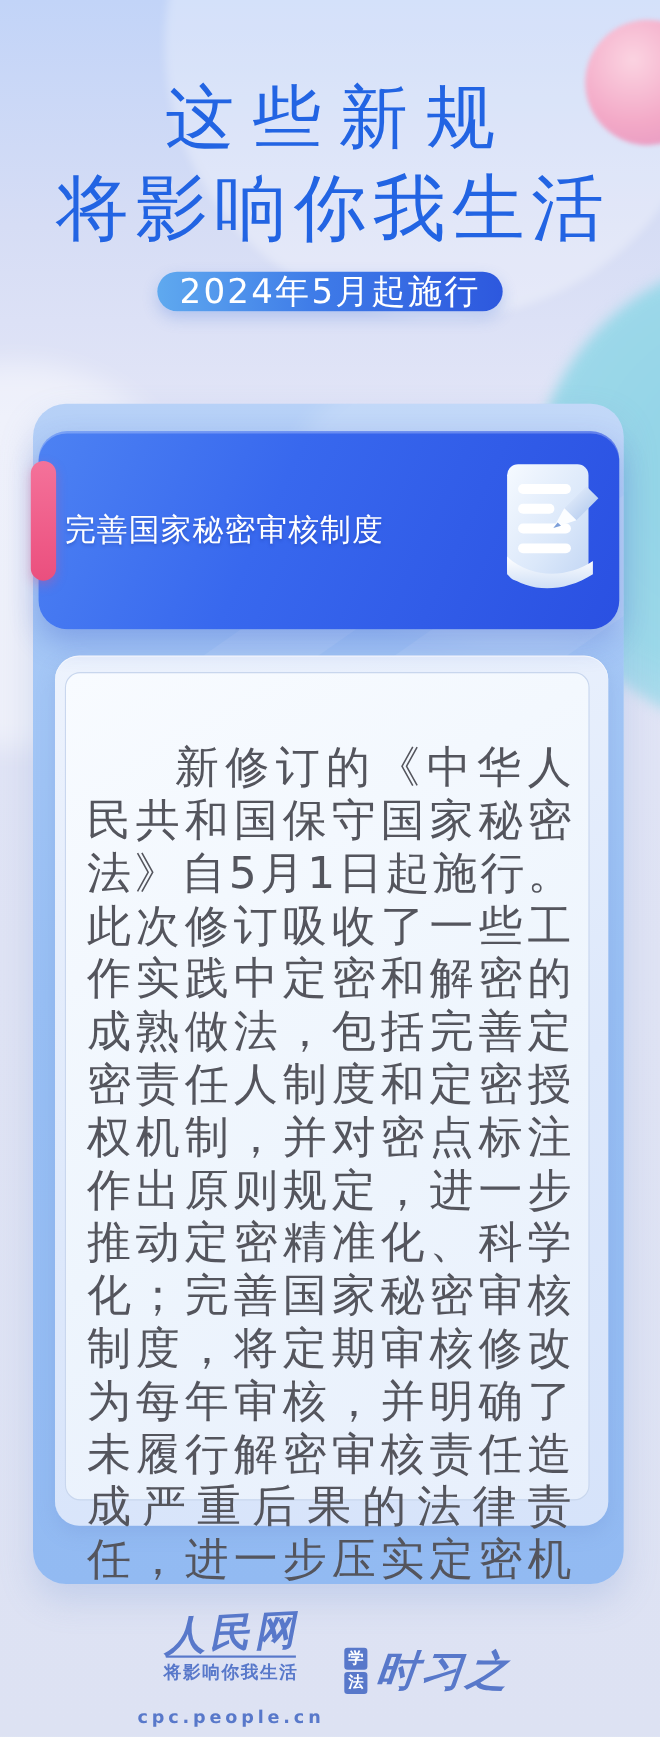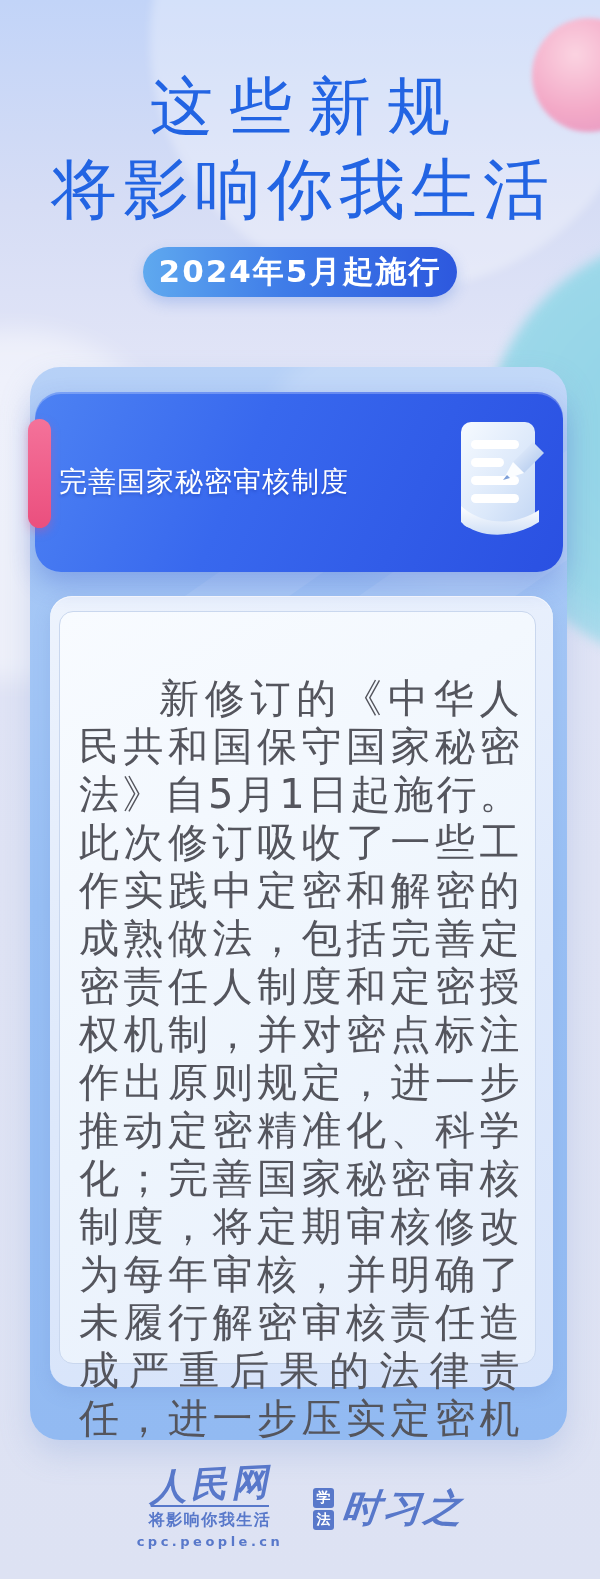--- a/index.html
+++ b/index.html
@@ -15,23 +15,23 @@
     filter:blur(2px);}
   .deco-cyan{left:483px;top:233px;width:434px;height:434px;
     background:radial-gradient(circle at 45% 45%, #8ed2e6 0%, #9cd8e9 55%, rgba(178,225,239,0.25) 100%);
     filter:blur(6px);}
   .deco-left{left:-160px;top:330px;width:350px;height:350px;background:rgba(255,255,255,0.45);filter:blur(12px);}
 
   .title{position:absolute;left:0;top:66px;width:600px;text-align:center;color:#2264e3;font-weight:400;}
   .title-l1{font-size:63px;letter-spacing:16px;margin-right:-16px;line-height:82px;}
   .title-l2{font-size:66px;letter-spacing:6px;margin-right:-6px;line-height:84px;}
 
-  .date-pill{position:absolute;left:143px;top:247px;width:314px;height:50px;border-radius:25px;
+  .date-pill{position:absolute;left:143px;top:247px;width:314px;height:36px;border-radius:25px;
     background:linear-gradient(90deg,#5fa9ef 0%,#3f7ce8 45%,#2d58de 100%);
-    color:#ffffff;font-size:31px;font-weight:700;letter-spacing:2px;
+    color:#ffffff;font-size:31px;font-weight:400;letter-spacing:2px;
     display:flex;align-items:center;justify-content:center;
     box-shadow:0 6px 14px rgba(60,110,220,0.25);}
 
   .card{position:absolute;left:30px;top:367px;width:537px;height:1073px;border-radius:30px;overflow:hidden;
     background:linear-gradient(180deg,#b7d1f7 0%,#a8c9f6 14%,#98bff4 50%,#92baf2 100%);
     box-shadow:0 14px 30px rgba(120,150,210,0.25);}
   .card-glow{position:absolute;left:230px;top:-60px;width:420px;height:280px;border-radius:50%;
     background:rgba(255,255,255,0.16);filter:blur(10px);}
   .card-streak{position:absolute;background:rgba(255,255,255,0.10);transform:rotate(-35deg);}
   .streak-a{left:300px;top:140px;width:340px;height:90px;}
@@ -58,21 +58,21 @@
 
   .pink-tab{position:absolute;left:28px;top:419px;width:23px;height:109px;border-radius:12px;
     background:linear-gradient(180deg,#f4729a 0%,#ee5986 70%,#ea4f7e 100%);z-index:6;
     box-shadow:0 4px 10px rgba(230,80,130,0.35);}
 
   .footer{position:absolute;left:0;top:1468px;width:600px;display:flex;justify-content:center;align-items:center;gap:28px;color:#5878ca;}
   .logo-people{display:flex;flex-direction:column;align-items:center;width:150px;}
   .logo-script{font-size:37px;line-height:34px;font-weight:700;font-style:italic;transform:rotate(-3deg);letter-spacing:4px;}
   .logo-rule{width:118px;border-top:2px solid #5878ca;margin:3px 0 3px 0;}
   .logo-org{font-size:16px;font-weight:700;letter-spacing:1.5px;white-space:nowrap;}
-  .logo-url{font-size:13px;font-weight:700;letter-spacing:3.5px;margin-top:3px;}
+  .logo-url{font-size:16px;font-weight:700;letter-spacing:3.5px;margin-top:20px;}
   .brand{display:flex;align-items:center;gap:8px;}
   .vbadge{display:flex;flex-direction:column;gap:2px;}
   .vchar{width:21px;height:20px;border-radius:3px;background:#5878ca;color:#ffffff;
     font-size:14px;font-weight:700;display:flex;align-items:center;justify-content:center;}
   .brand-name{font-size:38px;font-weight:800;font-style:italic;transform:skewX(-6deg);letter-spacing:3px;}
 </style>
 </head>
 <body>
 
 <div class="poster">

